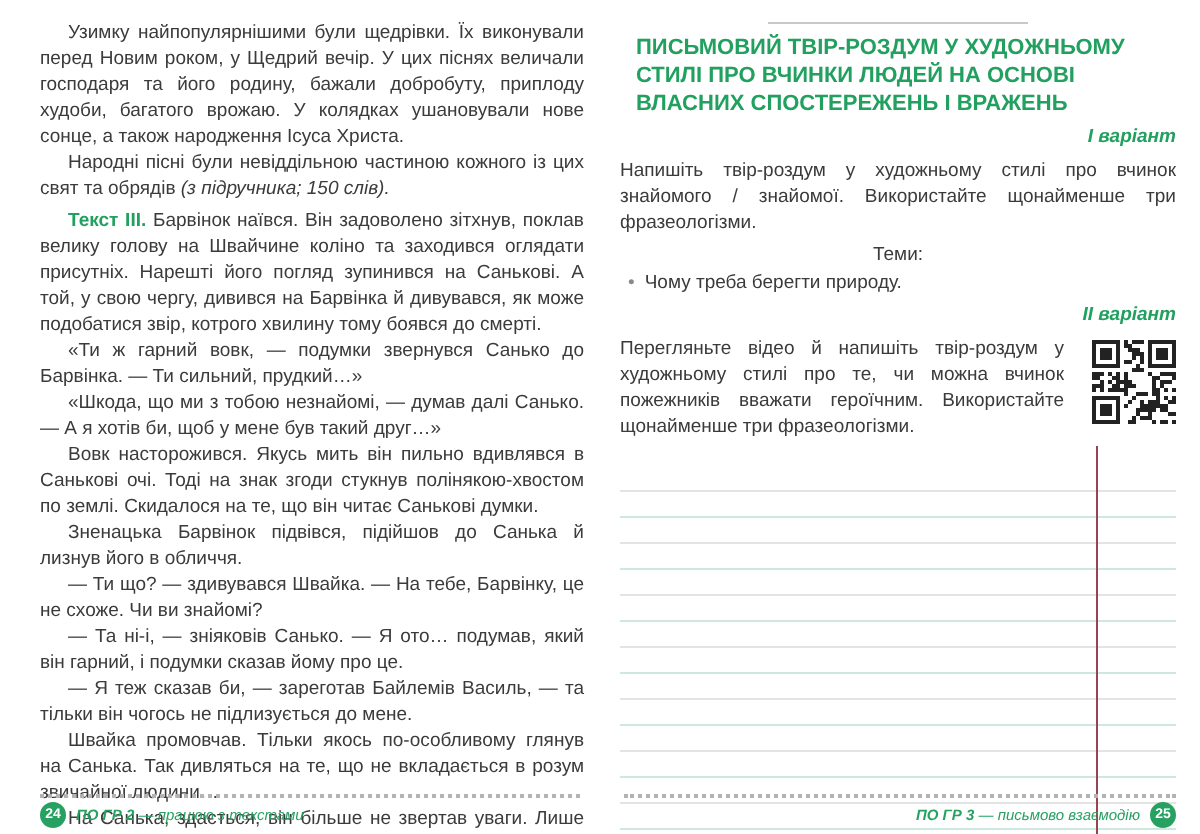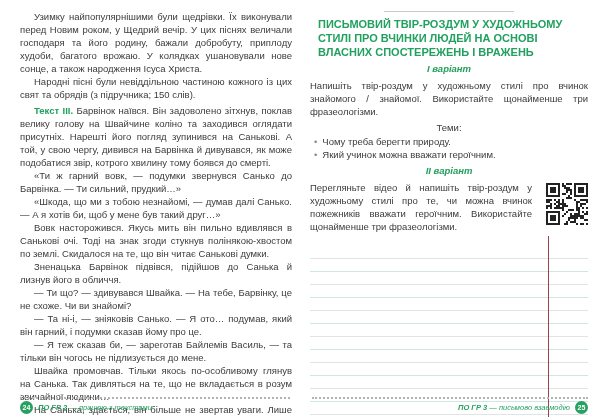--- a/index.html
+++ b/index.html
@@ -5,40 +5,40 @@
   html,body { margin:0; padding:0; background:#ffffff; }
   body { width:600px; height:417px; font-family:"Liberation Sans", sans-serif; }
   .spread { position:relative; width:600px; height:417px; display:flex; overflow:hidden; background:#fff; }
   .page { position:relative; width:300px; height:417px; box-sizing:border-box; }
   .page-left  { padding:10px 8px 0 20px; }
   .page-right { padding:8px 12px 0 10px; }
 
   
   .page-left p { margin:0; font-size:9.5px; line-height:13px; text-align:justify;
                  color:#3b3b3b; text-indent:14px; }
-  .src { }
+  .src { font-style:italic; }
   .green-label { color:#21a05f; font-weight:bold;margin-top:41px; }
   .p-gap { margin-top:3px !important; }
 
   
   .footer { position:absolute; bottom:3px; left:20px; right:10px; }
   .page-right .footer { left:12px; right:12px; }
   .dotted { border-top:2px dotted #b3b3b3; height:0; }
   .footer-row { display:flex; align-items:center; gap:5px; margin-top:2px; }
   .footer-row.right { justify-content:flex-end; }
   .page-circle { width:13px; height:13px; border-radius:50%; background:#27a162; color:#fff;
                  font-size:7px; font-weight:bold; display:flex; align-items:center; justify-content:center; flex:0 0 auto; }
   .footer-text { font-size:7.5px; font-style:italic; color:#27a162; white-space:nowrap; }
   .footer-text b { font-weight:bold; }
 
   
   .topline { width:130px; height:1px; background:#c9c9c9; margin:3px auto 5px; }
   .title { font-size:11px; line-height:14px; font-weight:bold; color:#21a05f; 
            margin:0 auto; max-width:262px; }
-  .variant { text-align:center; color:#21a05f; font-weight:bold; font-style:italic; font-size:9.5px;
+  .variant { text-align:right; color:#21a05f; font-weight:bold; font-style:italic; font-size:9.5px;
              line-height:12px; margin:4px 0 4px; }
   .task { margin:0; font-weight:normal; font-size:9.5px; line-height:13px; text-align:justify; color:#3b3b3b; }
   .topics-heading { text-align:center; font-size:9.5px; color:#3b3b3b; margin:4px 0 2px; }
   .topics { list-style:none; margin:0; padding:0 0 0 4px; }
   .topics li { font-size:9.5px; line-height:13px; color:#3b3b3b; }
   .topics .bullet { color:#8a8a8a; margin-right:5px; }
   .task2-wrap { position:relative; margin-top:2px; }
   .task2-wrap .task { margin-right:56px; }
   .qr { position:absolute; right:0; top:2px; width:42px; height:42px; }
 
@@ -83,21 +83,20 @@
   </div>
 
   <div class="page page-right">
     <div class="topline"></div>
     <h1 class="title">ПИСЬМОВИЙ ТВІР-РОЗДУМ У ХУДОЖНЬОМУ СТИЛІ ПРО ВЧИНКИ ЛЮДЕЙ НА ОСНОВІ ВЛАСНИХ СПОСТЕРЕЖЕНЬ І ВРАЖЕНЬ</h1>
     <div class="variant">І варіант</div>
     <p class="task">Напишіть твір-роздум у художньому стилі про вчинок знайомого / знайомої. Використайте щонайменше три фразеологізми.</p>
     <div class="topics-heading">Теми:</div>
     <ul class="topics">
       <li><span class="bullet">•</span><span>Чому треба берегти природу.</span></li>
-      <li><span class="bullet">•</span><span>Який учинок можна вважати героїчним.</span></li>
     </ul>
     <div class="variant">ІІ варіант</div>
     <div class="task2-wrap">
       <p class="task">Перегляньте відео й напишіть твір-роздум у художньому стилі про те, чи можна вчинок пожежників вважати героїчним. Використайте щонайменше три фразеологізми.</p>
       <div class="qr" id="qr"><svg xmlns="http://www.w3.org/2000/svg" width="42" height="42" viewBox="0 0 42 42">
             <rect x="16" y="0" width="2" height="2" fill="#222"></rect>
             <rect x="20" y="0" width="2" height="2" fill="#222"></rect>
             <rect x="22" y="0" width="2" height="2" fill="#222"></rect>
             <rect x="24" y="0" width="2" height="2" fill="#222"></rect>
             <rect x="16" y="2" width="2" height="2" fill="#222"></rect>

